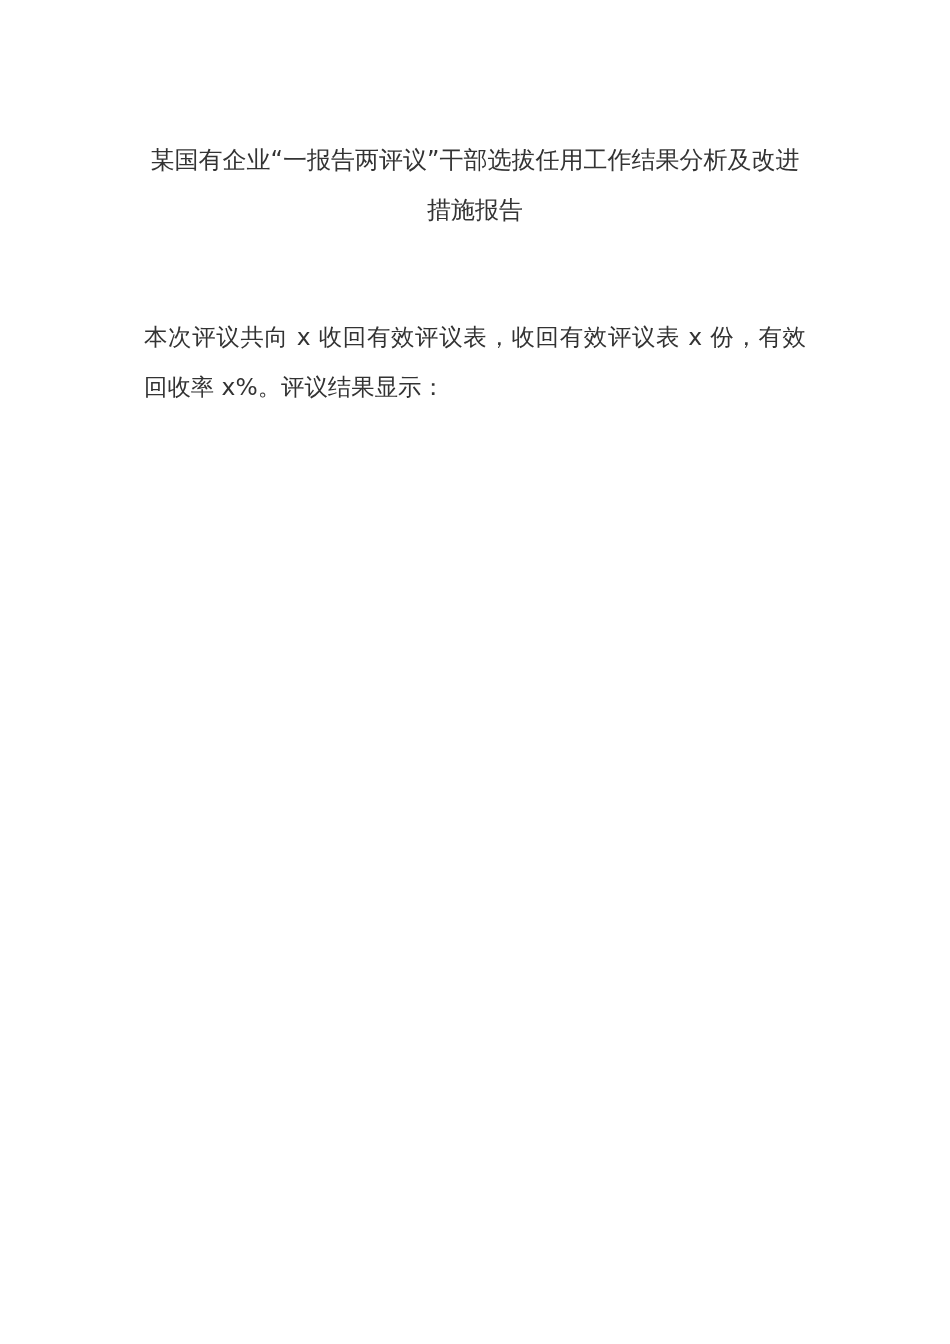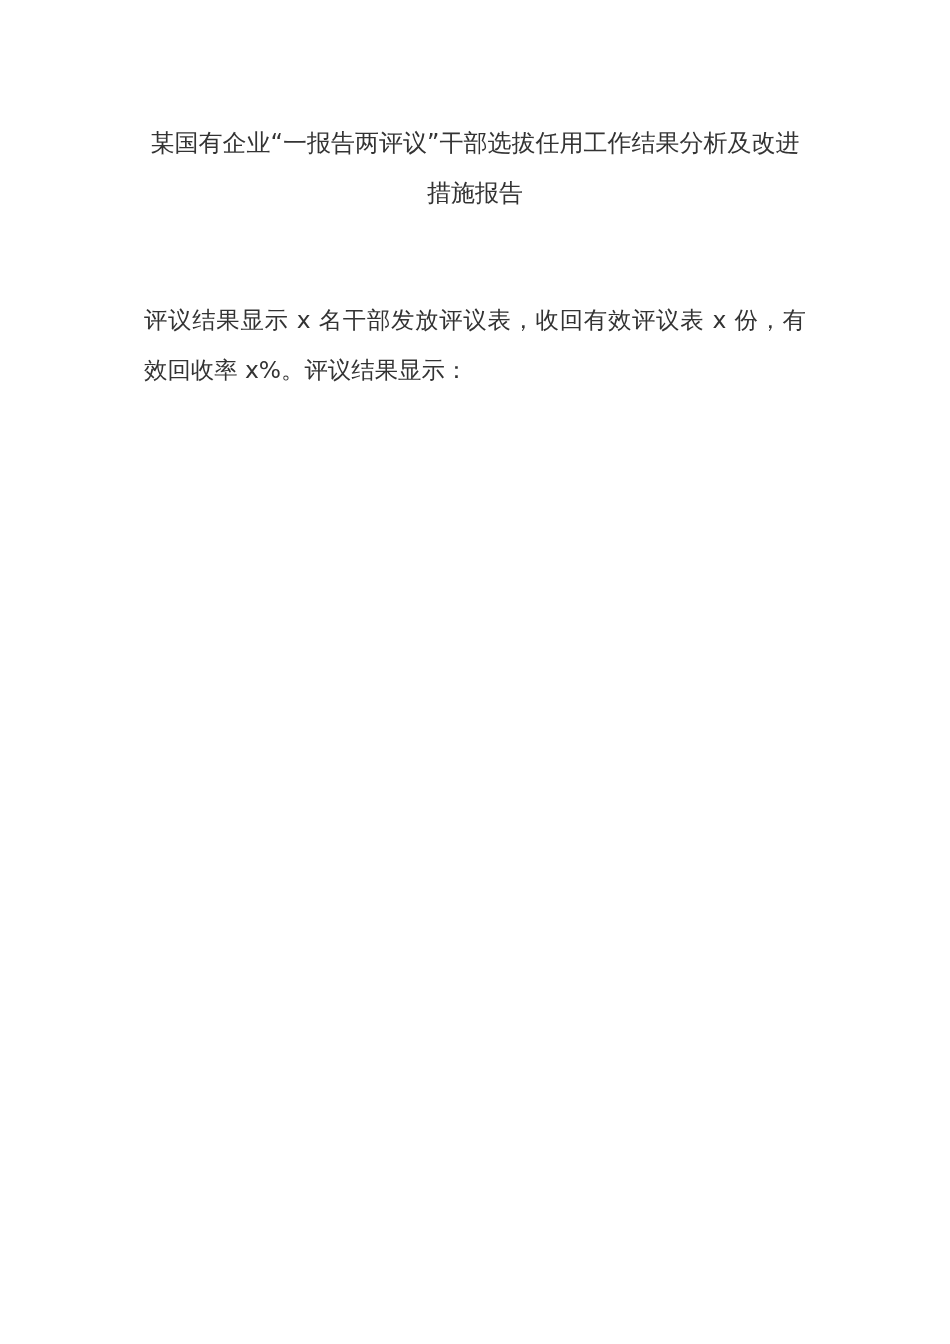--- a/index.html
+++ b/index.html
@@ -11,21 +11,21 @@
       width: 950px;
       height: 1344px;
       overflow: hidden;
       position: relative;
       font-family: "DejaVu Sans", "Liberation Sans", sans-serif;
       color: #333333;
     }
     .page {
       position: absolute;
       left: 144px;
-      top: 118px;
+      top: 135px;
       width: 662px;
     }
     .title {
       text-align: center;
       font-size: 24px;
       line-height: 50px;
       margin: 0;
       font-weight: normal;
       color: #333333;
       letter-spacing: 0px;
@@ -41,15 +41,15 @@
       word-break: break-all;
       color: #333333;
     }
   </style>
 </head>
 <body>
 
 <div class="page">
   <h1 class="title">某国有企业“一报告两评议”干部选拔任用工作结果分析及改进措施报告</h1>
   <div class="body-text">
-    <p class="para">评议结果显示 x 名干部发放评议表，收回有效评议表 x 份，有效回收率 x%。评议结果显示：</p>
+    <p class="para">本次评议共向 x 收回有效评议表，收回有效评议表 x 份，有效回收率 x%。评议结果显示：</p>
   </div>
 </div>
 
 </body></html>

